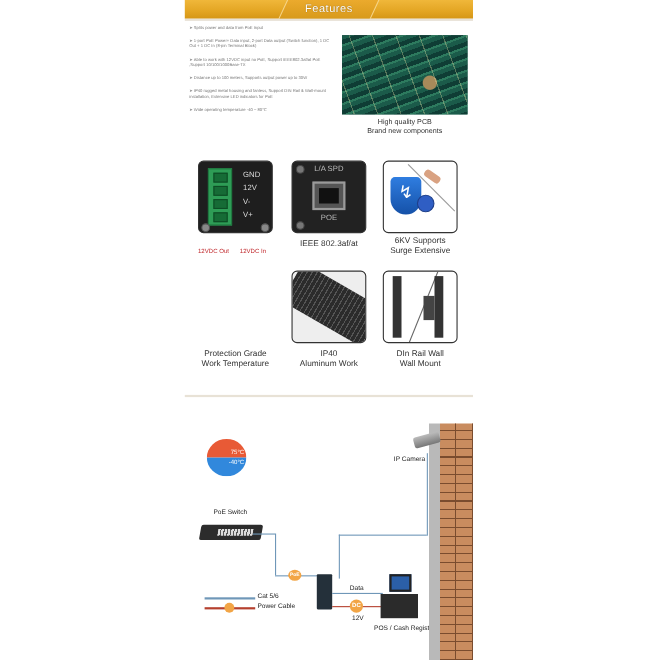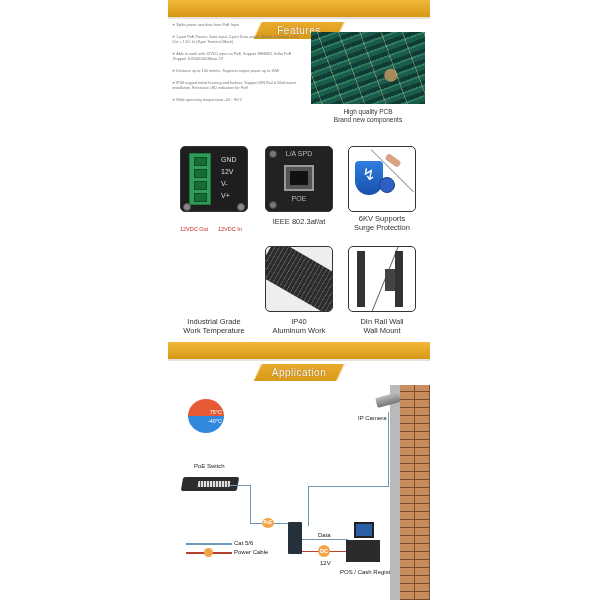--- a/index.html
+++ b/index.html
@@ -7,21 +7,21 @@
   body { font-family: "Liberation Sans", sans-serif; color: #333; position: relative; }
 
   .page { position: absolute; left: 168px; top: 0; width: 262px; height: 600px; }
 
   .banner {
     position: absolute; left: 0; width: 262px; height: 17px;
     background: linear-gradient(to bottom, #f0b73a 0%, #e3a523 60%, #d59616 100%);
   }
   .banner .tab {
     position: absolute; left: 50%; top: 0; transform: translateX(-50%);
-    width: 84px; height: 17px; margin-top: 22px;
+    width: 84px; height: 17px;
   }
   .banner .tab::before {
     content: ""; position: absolute; inset: 0;
     background: linear-gradient(to bottom, #ebaa2d, #d89a1b);
     transform: skewX(-25deg);
     border-left: 1px solid #f6d58c; border-right: 1px solid #f6d58c;
   }
   .banner .tab span {
     position: relative; display: block; text-align: center;
     font-size: 10px; line-height: 17px; color: #fff; letter-spacing: 0.5px;
@@ -180,25 +180,25 @@
   <div class="tile" style="left:180px; top:146px;">
     <div class="wire" style="left:22px; top:2px; width:60px; transform:rotate(45deg);"></div>
     <div class="resistor"></div>
     <div class="shield">
         <span>↯</span>
       </div>
     <div class="varistor"></div>
   </div>
   <div class="tile-cap" style="left:171px; top:214px;">
     <div>6KV Supports</div>
-    <div>Surge Protection</div>
+    <div>Surge Extensive</div>
   </div>
 
   <div class="tile-cap" style="left:3px; top:317px;">
-    <div>Industrial Grade</div>
+    <div>Protection Grade</div>
     <div>Work Temperature</div>
   </div>
 
   <div class="tile alu" style="left:97px; top:246px;">
     <div class="body"></div>
   </div>
   <div class="tile-cap" style="left:88px; top:317px;">
     <div>IP40</div>
     <div>Aluminum Work</div>
   </div>
@@ -207,25 +207,20 @@
     <div class="rail1"></div>
     <div class="slash"></div>
     <div class="clip"></div>
     <div class="rail2"></div>
   </div>
   <div class="tile-cap" style="left:171px; top:317px;">
     <div>DIn Rail Wall</div>
     <div>Wall Mount</div>
   </div>
 
-  <div class="banner" style="top:342px;">
-    <div class="tab">
-        <span>Application</span>
-      </div>
-  </div>
   <div class="banner-underline" style="top:359px;"></div>
 
   <div class="app">
     <div class="mini-oval">
       <div class="hot"></div>
         <div class="cold"></div>
       <div class="t" style="top:10px;">75°C</div>
       <div class="t" style="top:19px;">-40°C</div>
     </div>
 

